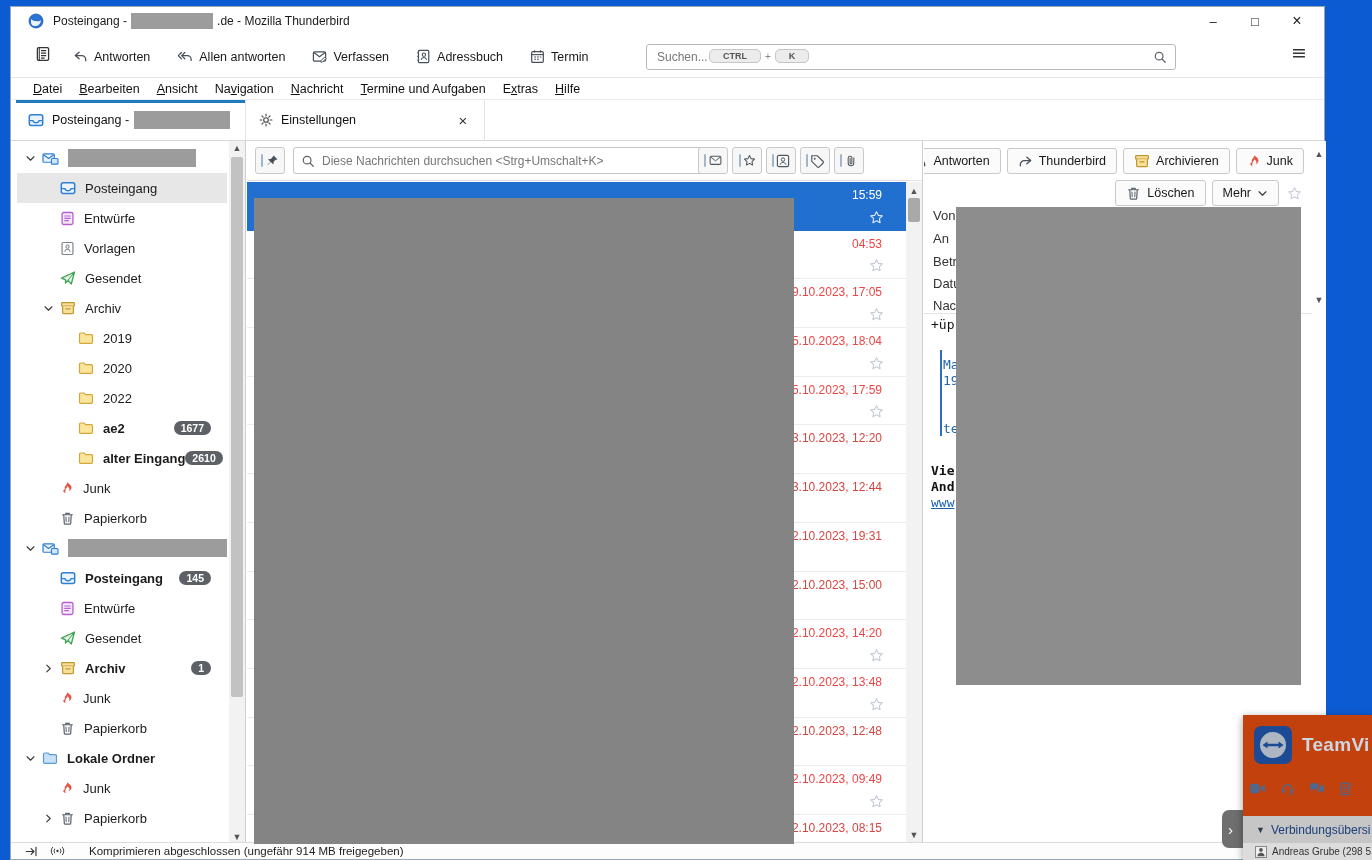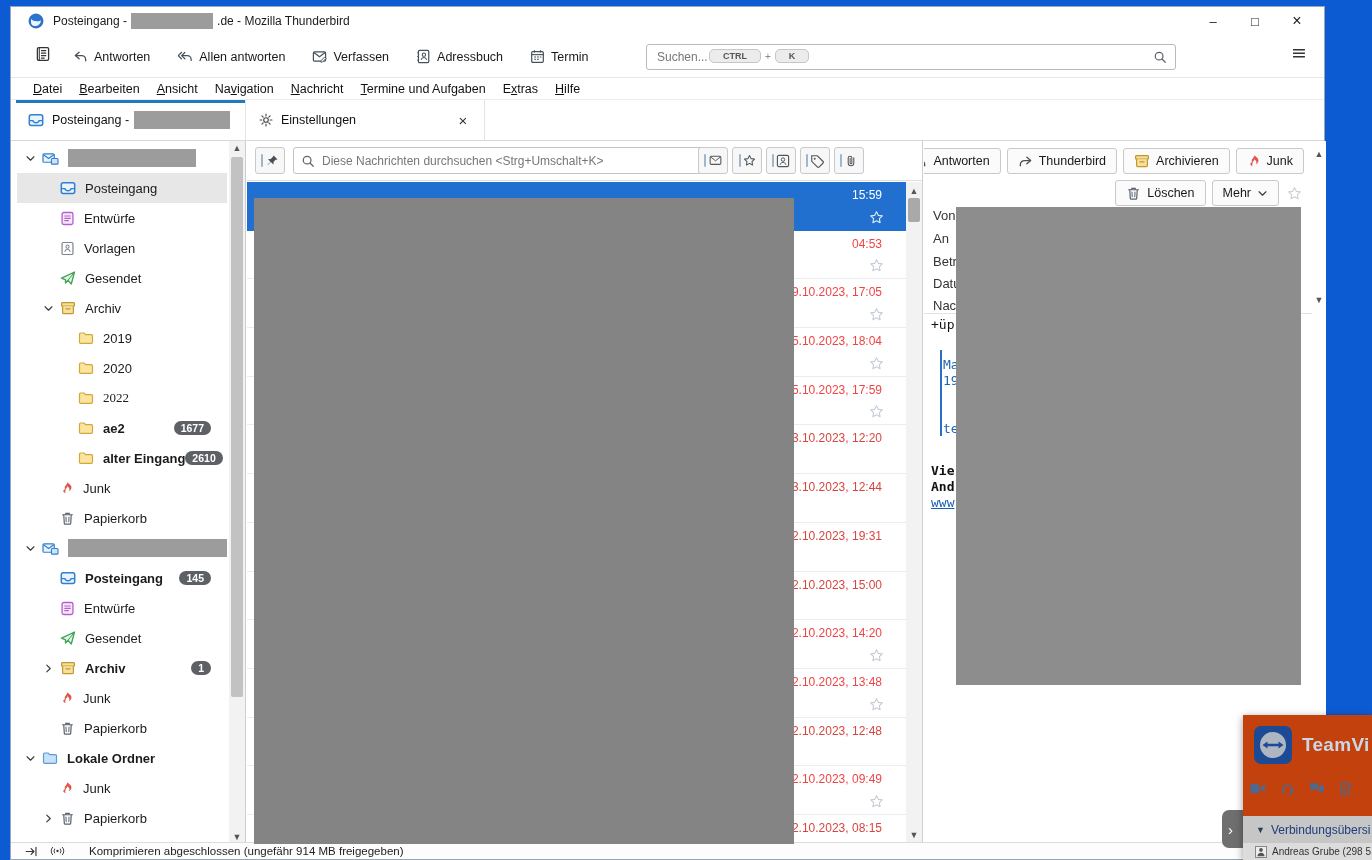--- a/index.html
+++ b/index.html
@@ -349,21 +349,21 @@
         </div>
         <div class="frow" style="padding-left: 46px;">
           <span class="chev-slot"></span>
           <span class="ic">
             <svg viewBox="0 0 16 16" width="16" height="16">
               <path d="M1.5 4.2c0-.7.5-1.2 1.2-1.2h3.4l1.6 1.6h5.6c.7 0 1.2.5 1.2 1.2v6.4c0 .7-.5 1.2-1.2 1.2H2.7c-.7 0-1.2-.5-1.2-1.2z" fill="#fbe59c" stroke="#d2a83c" stroke-width="1.2"></path>
             </svg>
           </span>
           <span class="flabel">2020</span>
         </div>
-        <div class="frow" style="padding-left: 46px; font-family: Liberation Serif, serif;">
+        <div class="frow" style="padding-left: 46px;">
           <span class="chev-slot"></span>
           <span class="ic">
             <svg viewBox="0 0 16 16" width="16" height="16">
               <path d="M1.5 4.2c0-.7.5-1.2 1.2-1.2h3.4l1.6 1.6h5.6c.7 0 1.2.5 1.2 1.2v6.4c0 .7-.5 1.2-1.2 1.2H2.7c-.7 0-1.2-.5-1.2-1.2z" fill="#fbe59c" stroke="#d2a83c" stroke-width="1.2"></path>
             </svg>
           </span>
           <span class="flabel">2022</span>
         </div>
         <div class="frow" style="padding-left: 46px;">
           <span class="chev-slot"></span>

